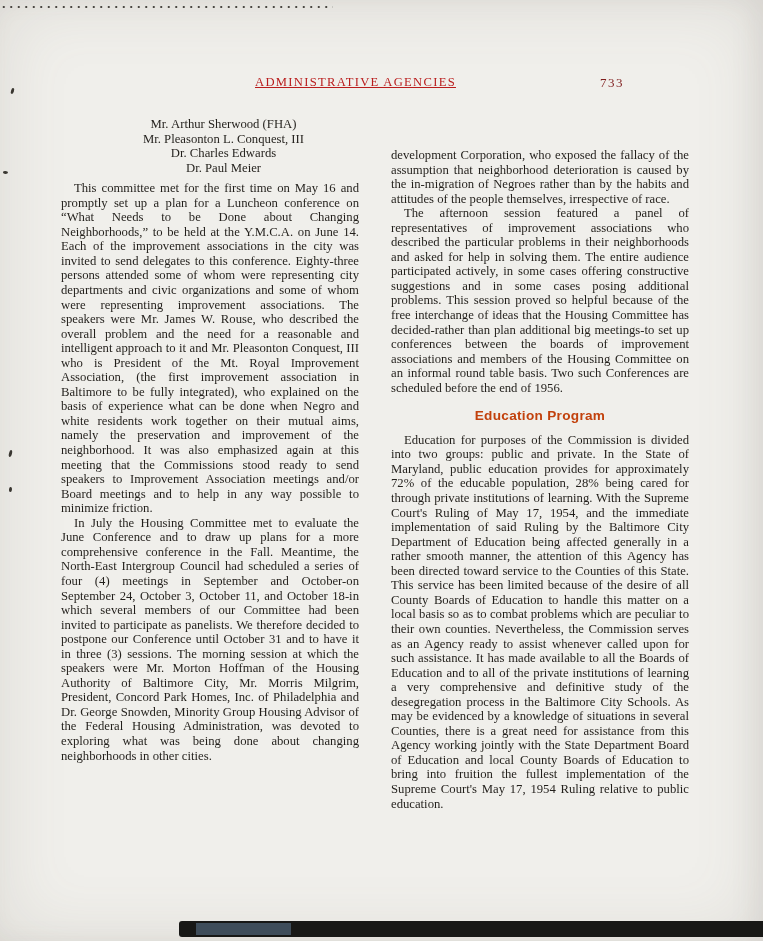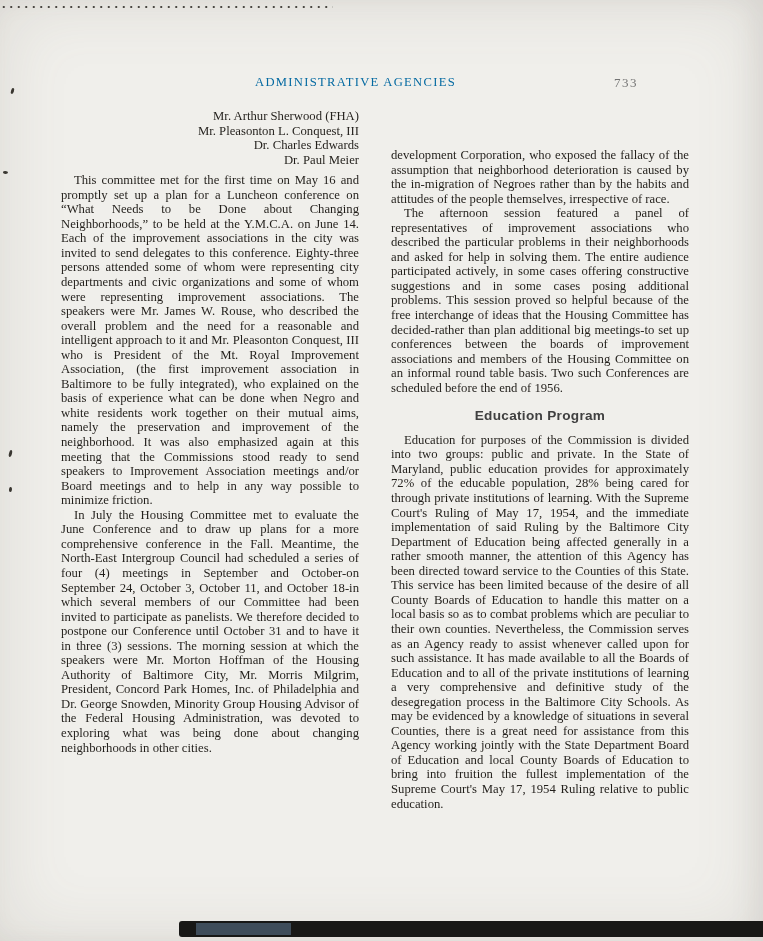--- a/index.html
+++ b/index.html
@@ -32,64 +32,65 @@
   .speck1 { left: 11px; top: 88px;  width: 3px; height: 6px; transform: rotate(18deg); }
   .speck2 { left: 3px;  top: 171px; width: 5px; height: 3px; }
   .speck3 { left: 9px;  top: 450px; width: 3px; height: 7px; transform: rotate(14deg); }
   .speck4 { left: 9px;  top: 487px; width: 3px; height: 5px; transform: rotate(8deg); }
   
   .head-title {
     position: absolute;
     top: 75px; left: 255px;
     font-size: 12.6px;
     letter-spacing: 1.3px;
-    color: #0369a1;
+    color: #b91c1c;
     white-space: nowrap;
+    text-decoration: underline;
   }
   .page-number {
     position: absolute;
-    top: 75px; left: 614px;
+    top: 75px; left: 600px;
     font-size: 13px;
     letter-spacing: 1.5px;
-    color: #737373;
+    color: #7f1d1d;
   }
   
   .columns {
     position: absolute;
     top: 109px; left: 61px;
     width: 628px;
     display: flex;
     gap: 32px;
   }
   .col {
     width: 298px;
     font-size: 12.7px;
     line-height: 14.55px;
     text-align: justify;
     hyphens: auto;
     -webkit-hyphens: auto;
   }
   .attendees {
-    margin: 0 0 6px 27px;
-    text-align: right;
+    margin: 8px 0 6px 27px;
+    text-align: center;
   }
   .attendee { white-space: nowrap; }
   .para {
     margin: 0;
     text-indent: 13px;
   }
   .para.no-indent { text-indent: 0; margin-top: 39px; }
   .section-heading {
     font-family: "Liberation Sans", "DejaVu Sans", sans-serif;
     font-weight: bold;
     font-size: 13.6px;
     letter-spacing: 0.3px;
     text-align: center;
     margin: 14px 0 9px 0;
-    color: #404040;
+    color: #c2410c;
   }
   
   .bottom-bar {
     position: absolute;
     left: 179px; top: 921px;
     width: 584px; height: 16px;
     background: #181816;
     border-radius: 3px 0 0 3px;
   }
   .bottom-bar-tint {

